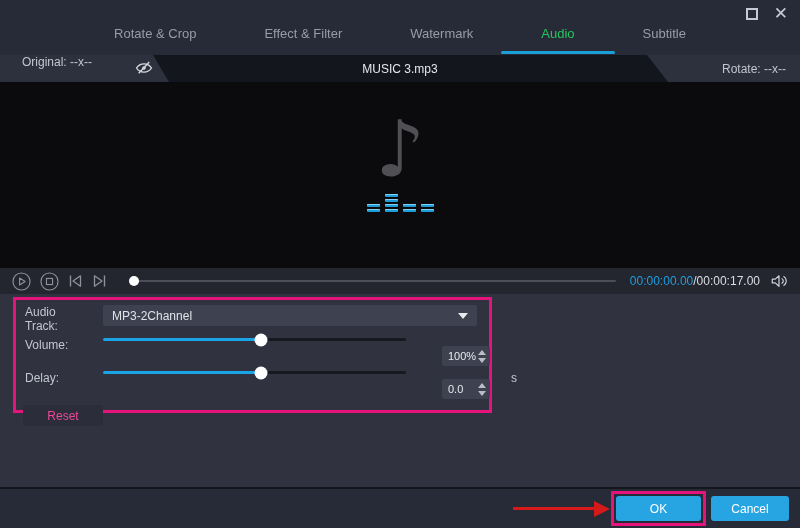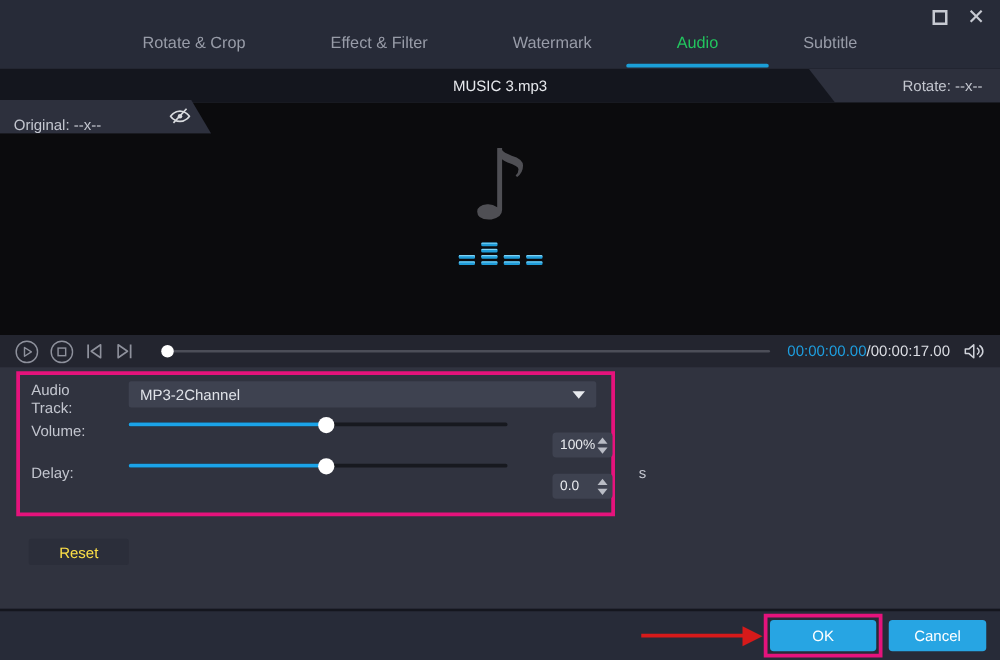--- a/index.html
+++ b/index.html
@@ -19,21 +19,21 @@
   .close-btn { color:#c6c9d1; font-size:17px; line-height:14px; }
   .tabs { display:flex; justify-content:center; align-items:center; height:100%; padding-top:12px; }
   .tab { position:relative; height:43px; display:flex; align-items:center; padding:0 8px; margin:0 26px; font-size:13px; color:#989ca8; }
   .tab.active { color:#22c55e; }
   .tab.active::after { content:""; position:absolute; left:-32px; right:-32px; bottom:1px; height:3px; background:#1b9fd8; border-radius:2px; }
 
   
   .infobar { height:27px; background:#14161e; position:relative; font-size:12px; }
   .orig-tag { position:absolute; left:0; top:0; height:100%; width:170px; background:#2d303d;
     clip-path:polygon(0 0,153px 0,169px 100%,0 100%);
-    display:flex; align-items:flex-end; padding-left:11px;margin-top:25px; }
+    display:flex; align-items:flex-start; padding-left:22px; }
   .orig-tag .eye { position:absolute; left:135px; top:5px; }
   .out-tag { position:absolute; right:0; top:0; height:100%; width:153px; background:#2d303d;
     clip-path:polygon(0 0,100% 0,100% 100%,21px 100%);
     display:flex; align-items:center; justify-content:flex-end; padding-right:14px; }
   .media-title { position:absolute; left:0; right:0; top:0; height:100%;
     display:flex; align-items:center; justify-content:center; color:#e6e8ec; }
 
   
   .preview { height:186px; background:#0b0b0d; display:flex; flex-direction:column; align-items:center; }
   .note-glyph { font-size:78px; line-height:78px; color:#4f4f54; margin-top:28px; font-family:"DejaVu Sans", sans-serif; }
@@ -63,23 +63,23 @@
   .dd-arrow { margin-left:auto; width:0; height:0; border-left:5px solid transparent; border-right:5px solid transparent; border-top:6px solid #e8eaee; }
   .hslider { position:relative; width:303px; height:3px; background:#17191f; border-radius:2px; flex:none; }
   .hslider .fill { position:absolute; left:0; top:0; height:100%; background:#1ba3e8; border-radius:2px; }
   .hslider .thumb { position:absolute; top:50%; transform:translate(-50%,-50%); width:13px; height:13px; border-radius:50%; background:#ffffff; }
   .valbox { width:48px; height:20px; background:#3e4250; border-radius:3px; margin-left:24px;
     display:flex; align-items:center; padding:0 4px 0 6px; font-size:11px; color:#e8eaee; flex:none;margin-top:8px; }
   .spinner { margin-left:auto; display:flex; flex-direction:column; align-items:center; }
   .spin-up { width:0; height:0; border-left:4px solid transparent; border-right:4px solid transparent; border-bottom:5px solid #b9bcc5; }
   .spin-down { width:0; height:0; border-left:4px solid transparent; border-right:4px solid transparent; border-top:5px solid #b9bcc5; margin-top:3px; }
   .unit { font-size:12px; color:#c3c6cf; margin-left:9px; }
-  .reset-btn { position:absolute; left:23px; top:137px; width:80px; height:21px;
+  .reset-btn { position:absolute; left:23px; top:111px; width:80px; height:21px;
     background:#2b2e3a; border-radius:2px; display:flex; align-items:center; justify-content:center;
-    font-size:12px; color:#fde047; }
+    font-size:12px; color:#ec4899; }
 
   
   .footer { position:absolute; left:0; bottom:0; width:800px; height:41px; background:#272b38;
     border-top:2px solid #14161e; display:flex; align-items:center; justify-content:flex-end; padding-right:11px; }
   .red-arrow { position:relative; width:97px; height:16px; margin-right:1px; flex:none; }
   .red-arrow .shaft { position:absolute; left:0; top:6.5px; width:82px; height:3px; background:#d61a1a; }
   .red-arrow .head { position:absolute; right:0; top:0; width:0; height:0;
     border-top:8px solid transparent; border-bottom:8px solid transparent; border-left:16px solid #d61a1a; }
   .ok-wrap { border:3px solid #e5137c; padding:2px; margin-right:5px; }
   .btn-blue { width:85px; height:25px; background:#27a5e3; border:none; border-radius:3px;

